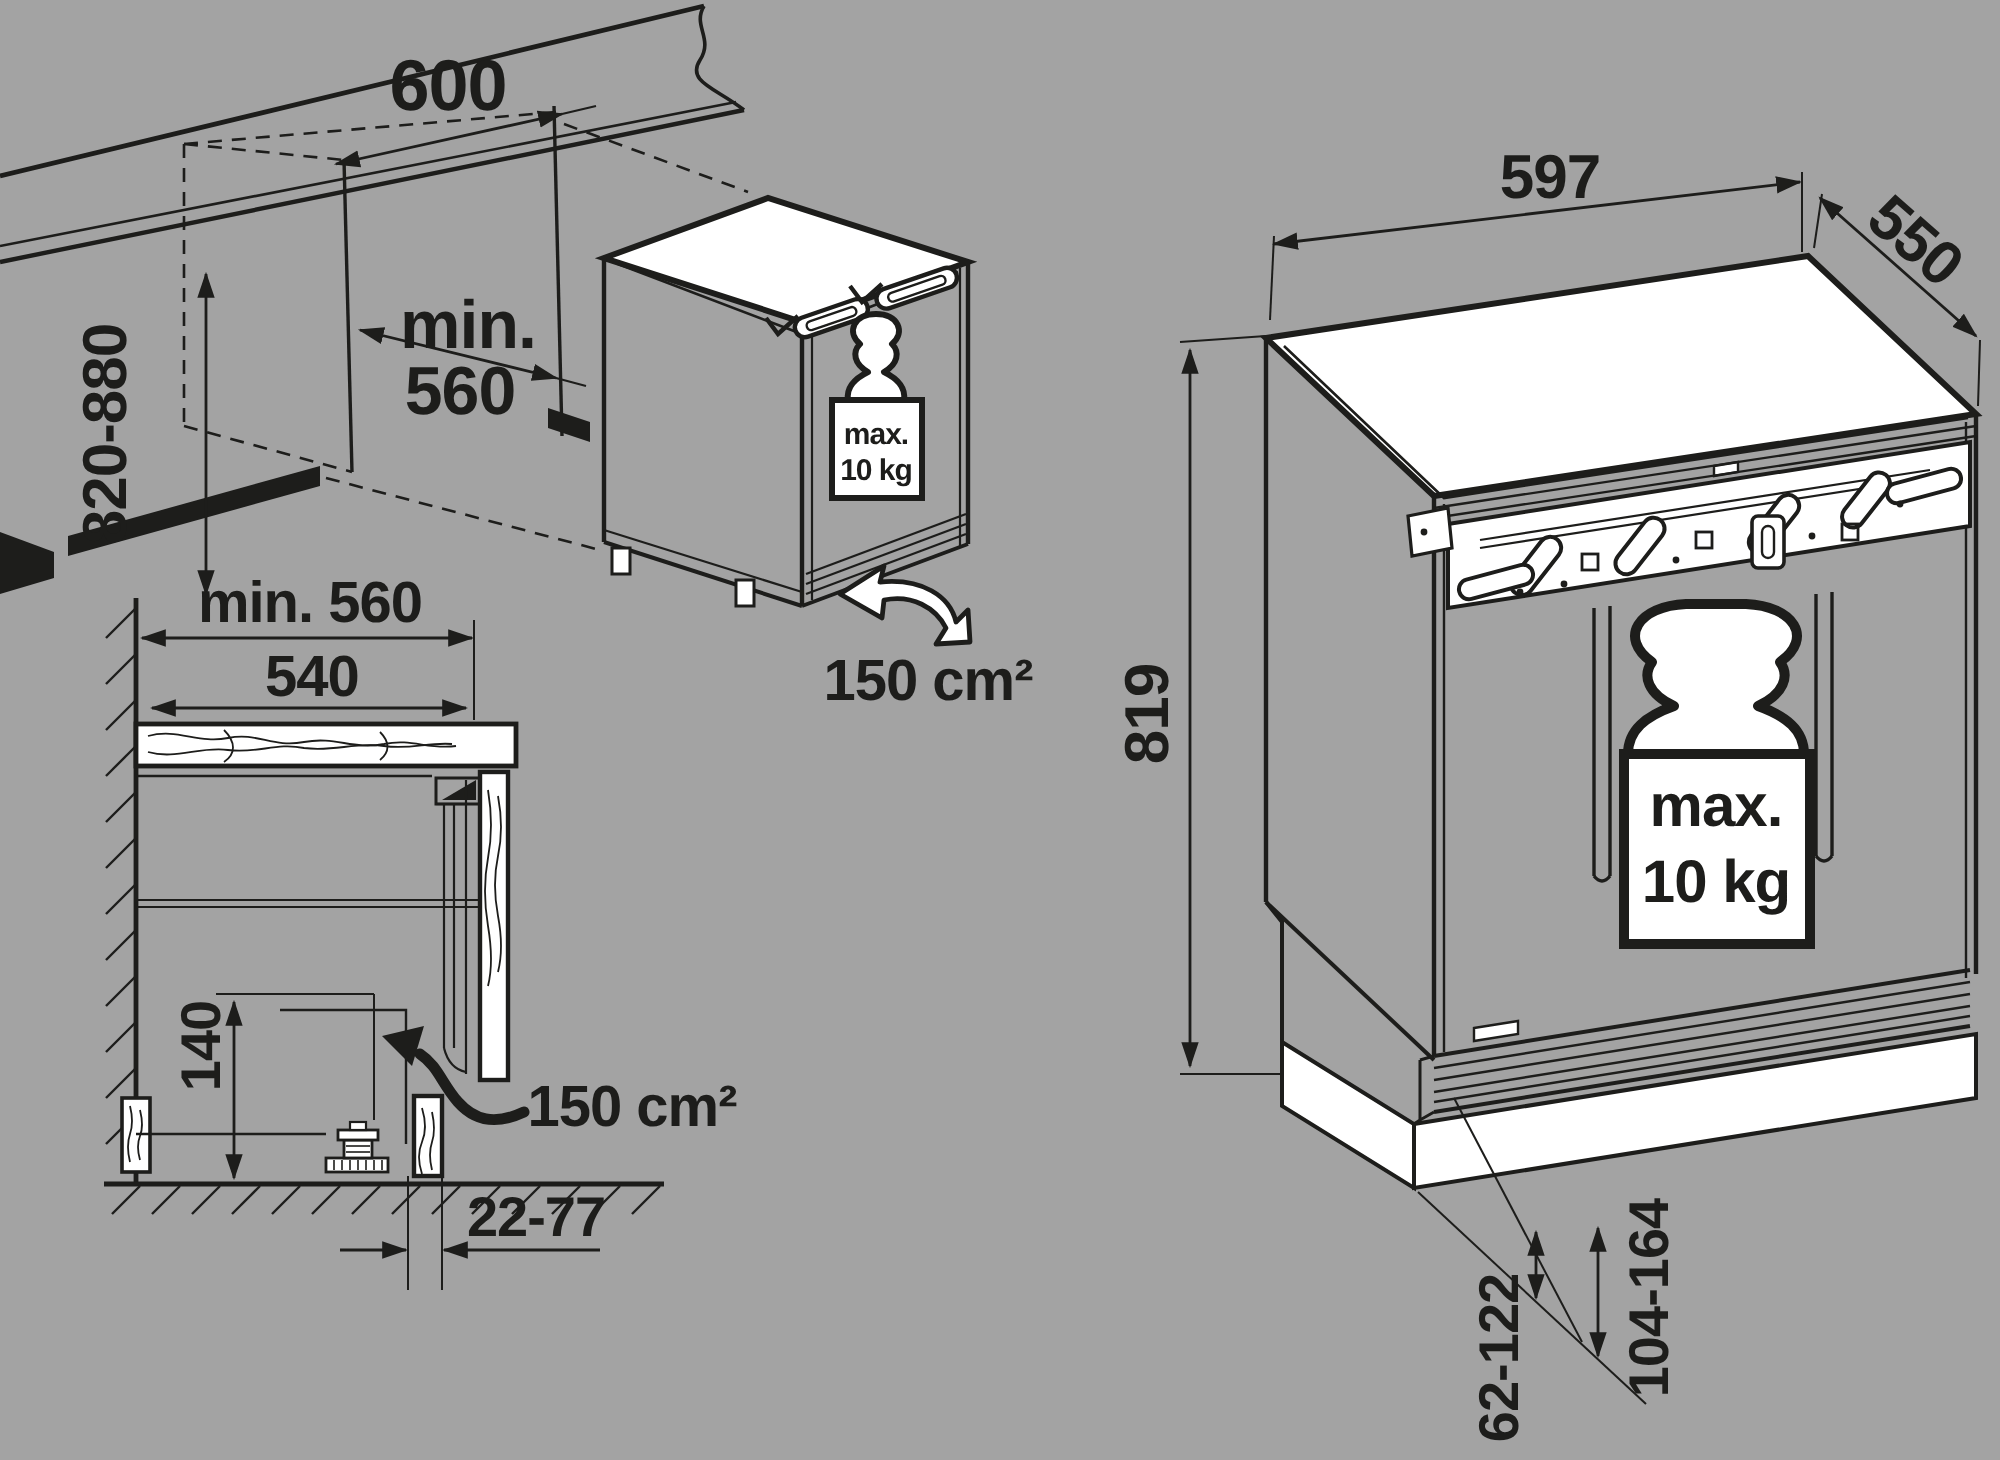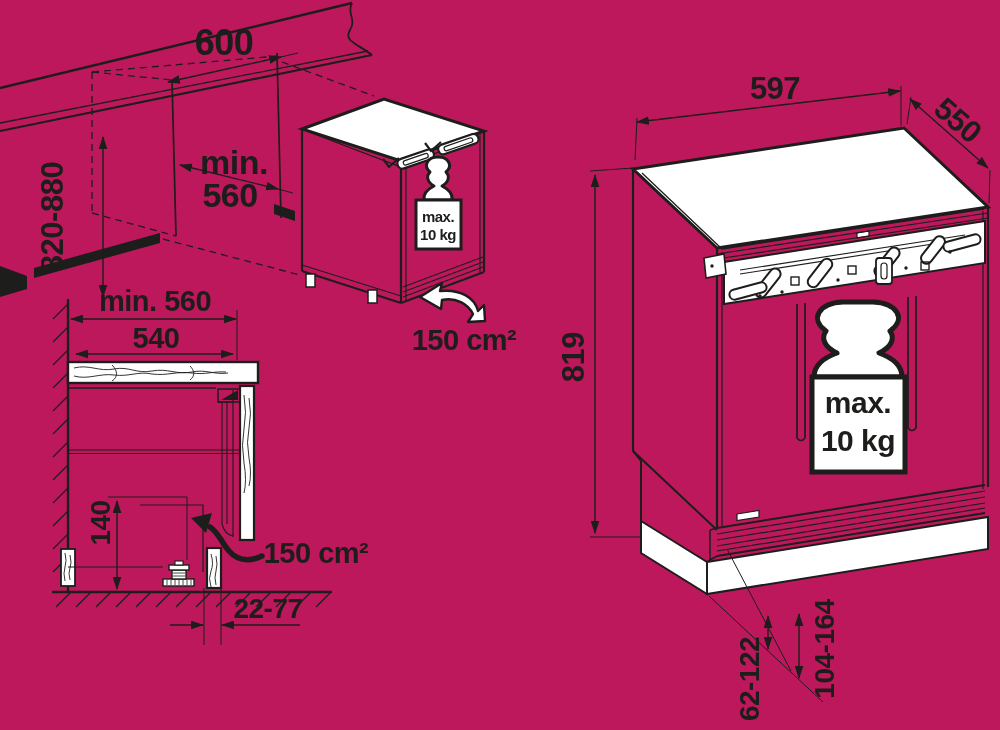--- a/index.html
+++ b/index.html
@@ -1,16 +1,16 @@
 <!DOCTYPE html>
 <html><head>
 <meta charset="utf-8">
 <style>
   html,body{margin:0;padding:0;background:#ffffff;}
-  .stage{width:1000px;height:730px;background:#be185d;position:relative;overflow:hidden;}
+  .stage{width:1000px;height:730px;background:#a3a3a3;position:relative;overflow:hidden;}
   svg{display:block;}
   .t{font-family:"Liberation Sans","DejaVu Sans",sans-serif;font-weight:bold;fill:#1d1d1b;letter-spacing:-0.5px;}
   .ln{stroke:#1d1d1b;fill:none;}
   .dim{stroke:#1d1d1b;stroke-width:1.4;fill:none;marker-start:url(#ah);marker-end:url(#ah);}
   .dimE{stroke:#1d1d1b;stroke-width:1.4;fill:none;marker-end:url(#ah);}
   .dash{stroke:#1d1d1b;stroke-width:1.3;fill:none;stroke-dasharray:7 5;}
   .thin{stroke:#1d1d1b;stroke-width:1;fill:none;}
   .grain{stroke:#1d1d1b;stroke-width:0.9;fill:none;}
   .blk{fill:#1d1d1b;stroke:none;}
   .wfill{fill:#ffffff;}

